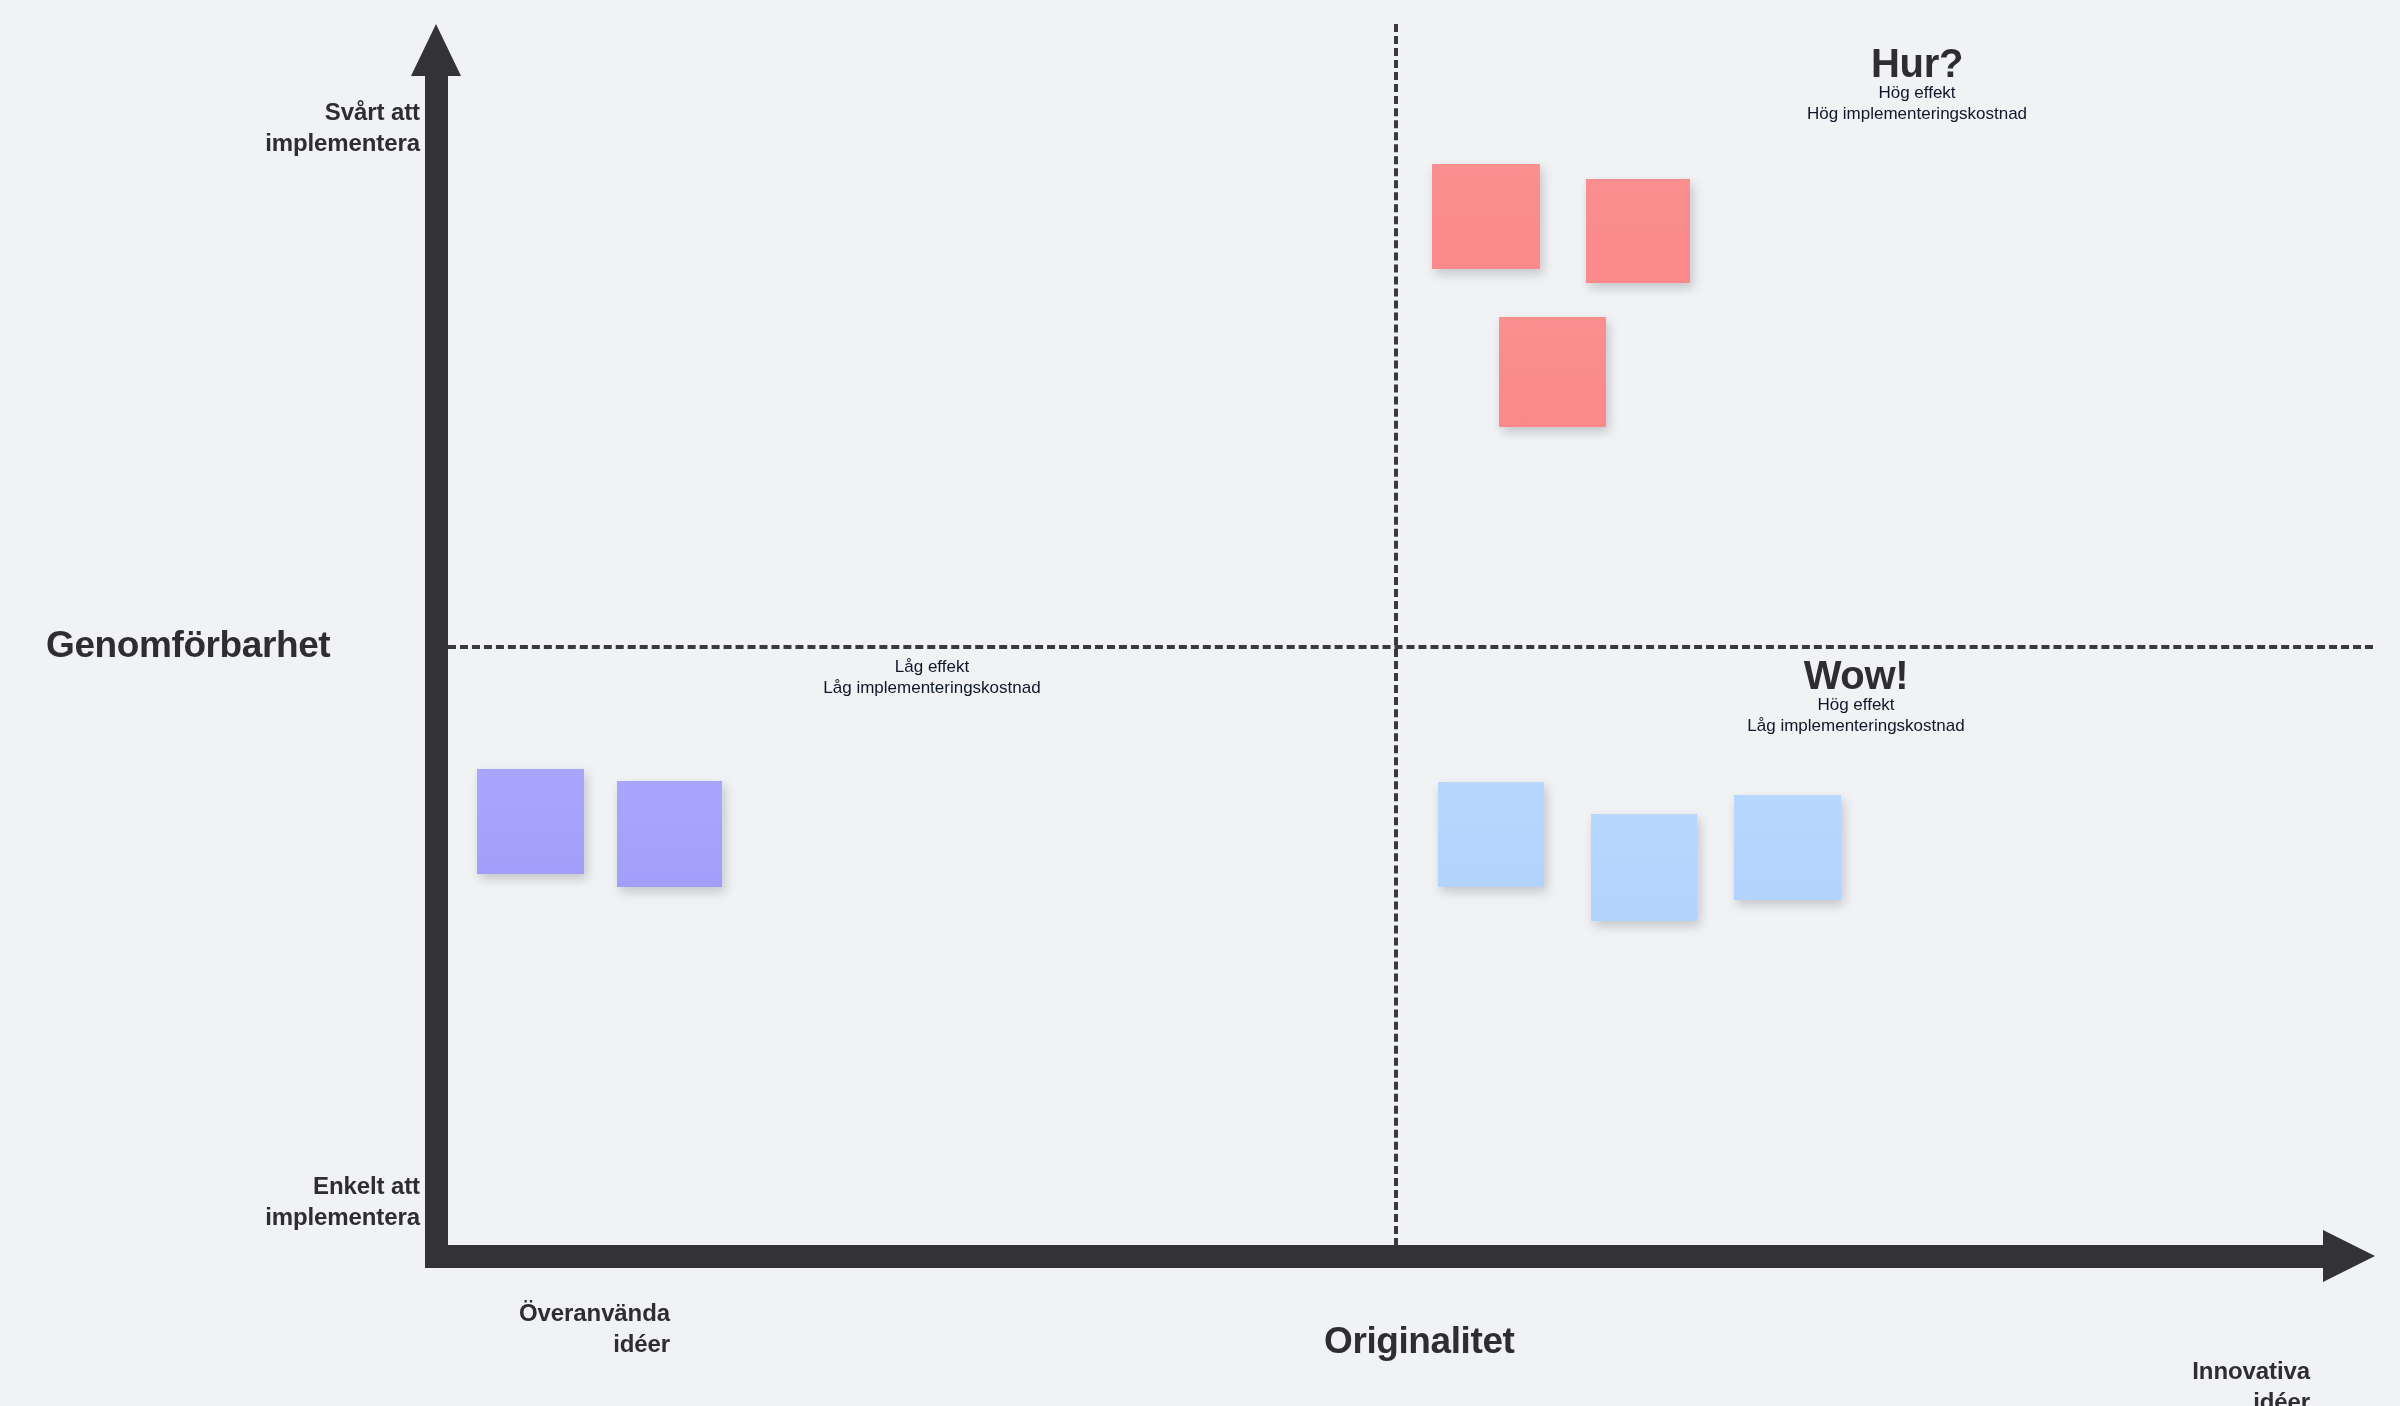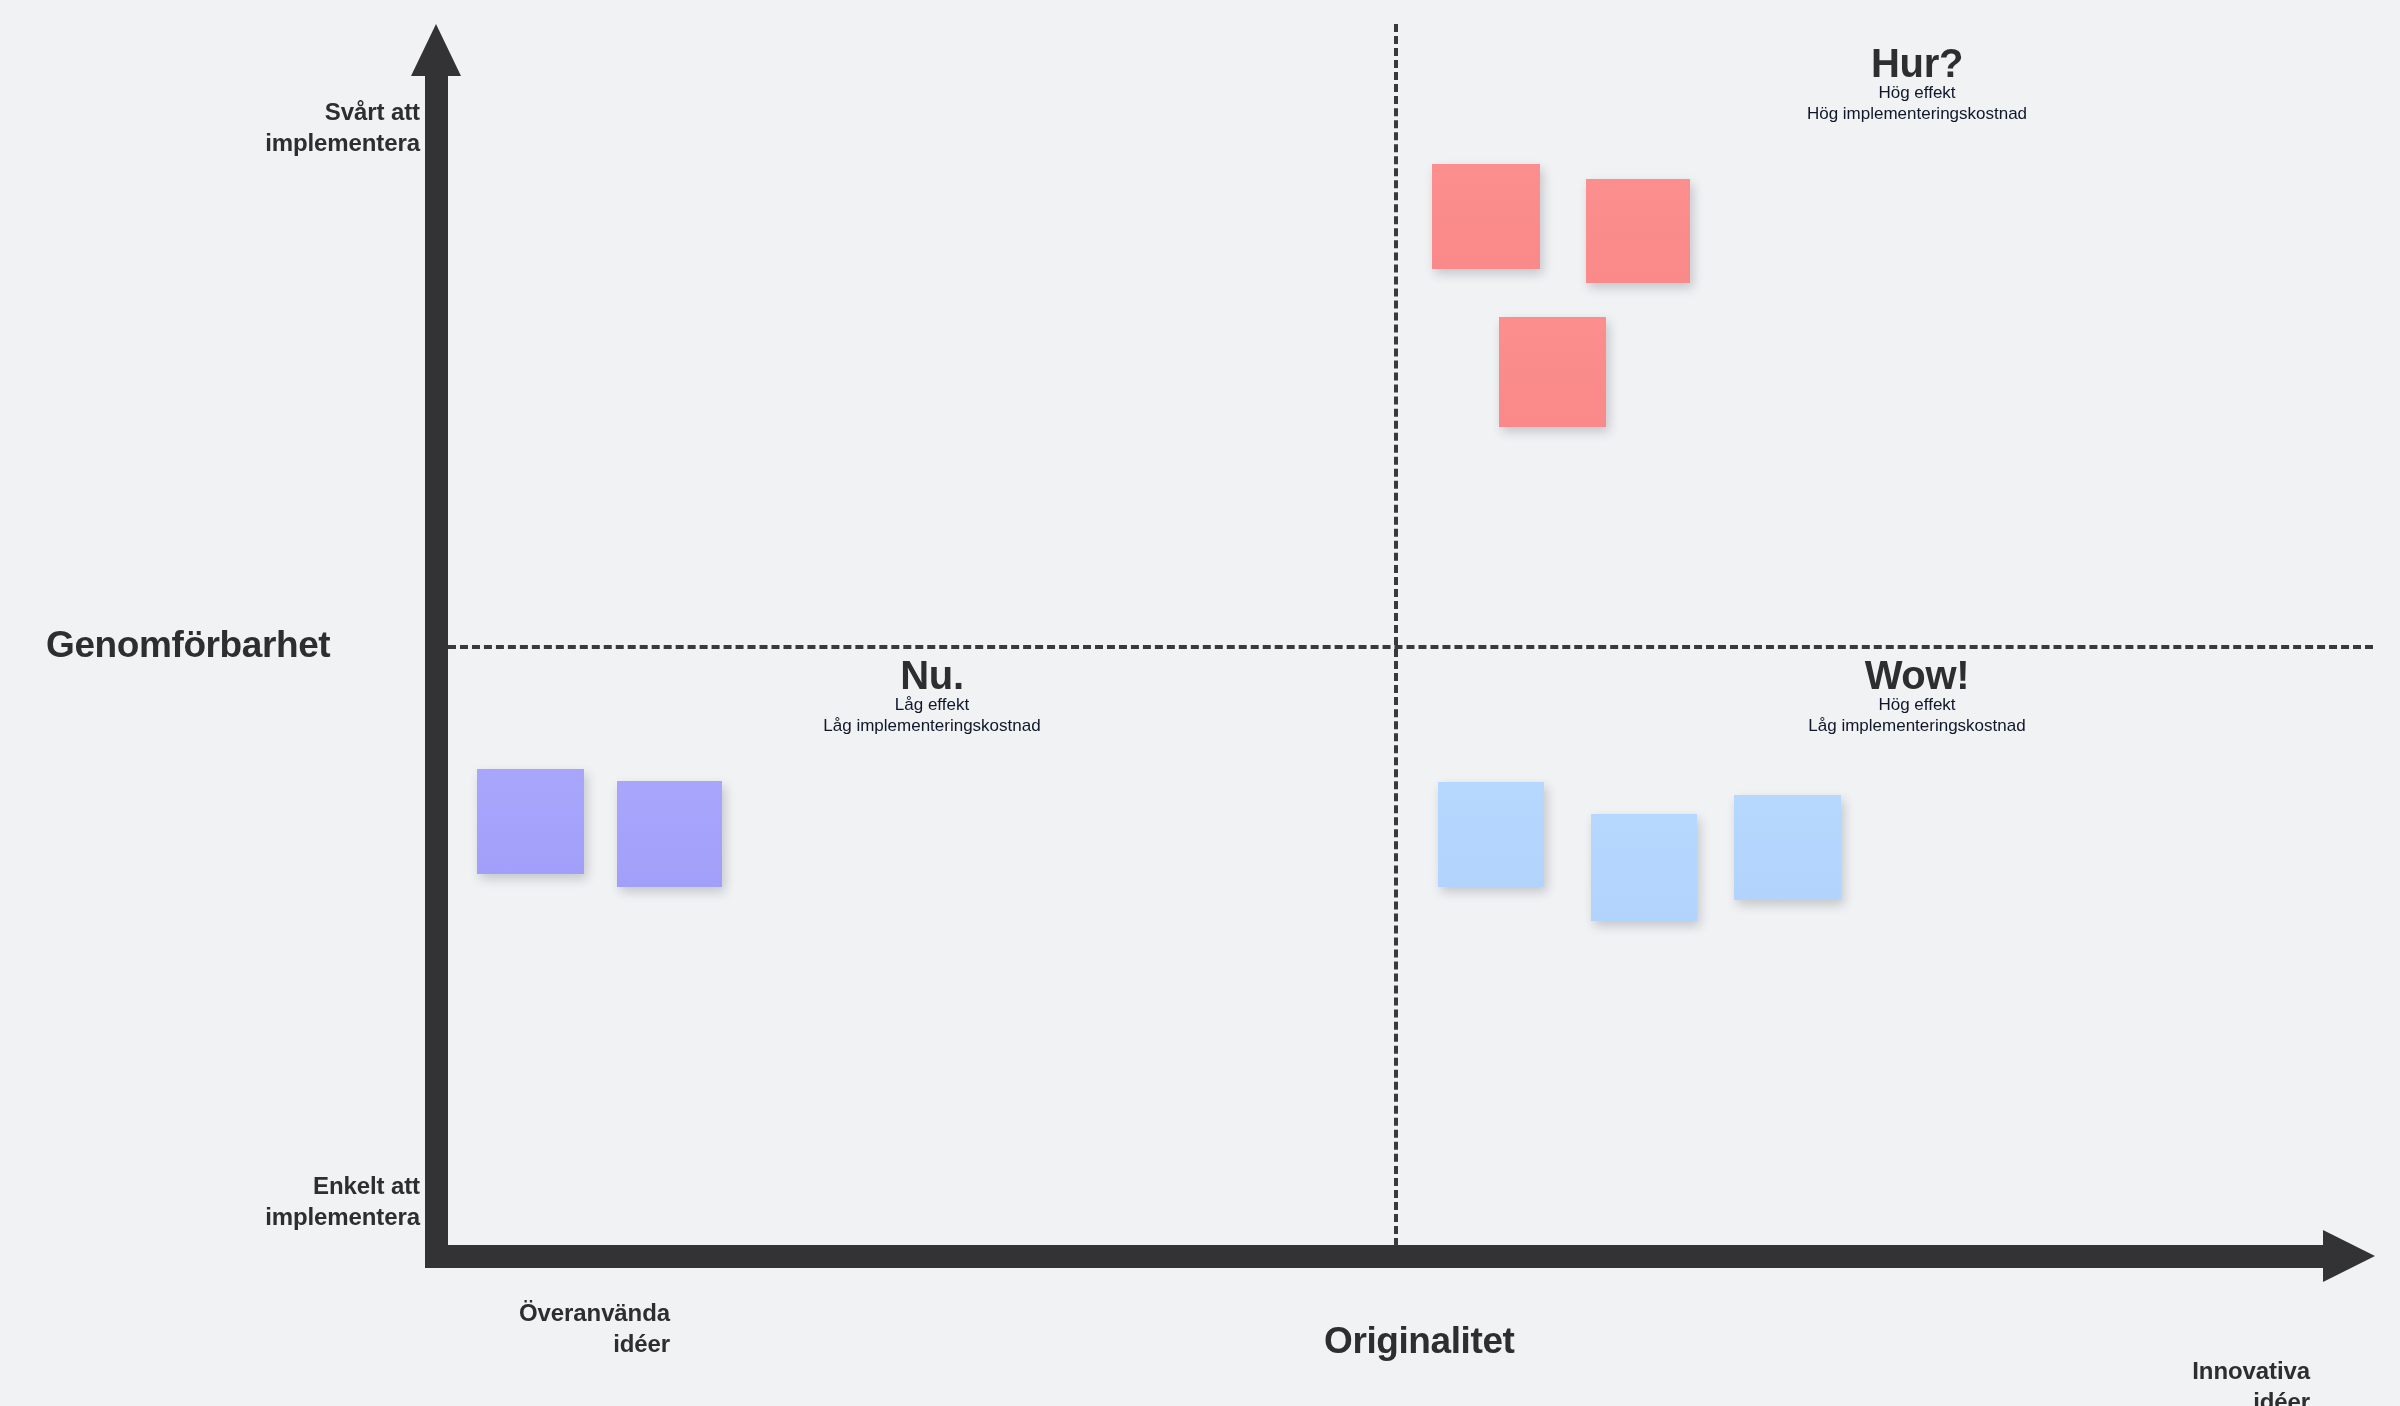--- a/index.html
+++ b/index.html
@@ -127,21 +127,21 @@
     letter-spacing: -0.3px;
   }
   .quadrant-label .q-sub {
     display: block;
     color: #0f172a;
     font-size: 17px;
     line-height: 21px;
   }
   #q-hur { left: 1687px; top: 44px; }
   #q-nu  { left: 702px;  top: 656px; }
-  #q-wow { left: 1687px; top: 656px; }
+  #q-wow { left: 1626px; top: 656px; }
 
   
   .note {
     position: absolute;
     box-shadow: 3px 5px 10px rgba(40, 45, 60, 0.22);
   }
   .note-red    { background: linear-gradient(180deg, #FB8E8E 0%, #FA8989 100%); }
   .note-purple { background: linear-gradient(180deg, #A8A6FC 0%, #A29FFA 100%); }
   .note-blue   { background: linear-gradient(180deg, #B6D8FE 0%, #B2D3FC 100%); }
 </style>
@@ -177,21 +177,20 @@
 
   <div class="axis-title" id="title-y">Genomförbarhet</div>
   <div class="axis-title" id="title-x">Originalitet</div>
 
   <div class="quadrant-label" id="q-hur">
     <span class="q-title">Hur?</span>
     <span class="q-sub">Hög effekt</span>
     <span class="q-sub">Hög implementeringskostnad</span>
   </div>
   <div class="quadrant-label" id="q-nu">
-    <span class="q-title">Nu.</span>
     <span class="q-sub">Låg effekt</span>
     <span class="q-sub">Låg implementeringskostnad</span>
   </div>
   <div class="quadrant-label" id="q-wow">
     <span class="q-title">Wow!</span>
     <span class="q-sub">Hög effekt</span>
     <span class="q-sub">Låg implementeringskostnad</span>
   </div>
 
   <div id="notes-layer">

